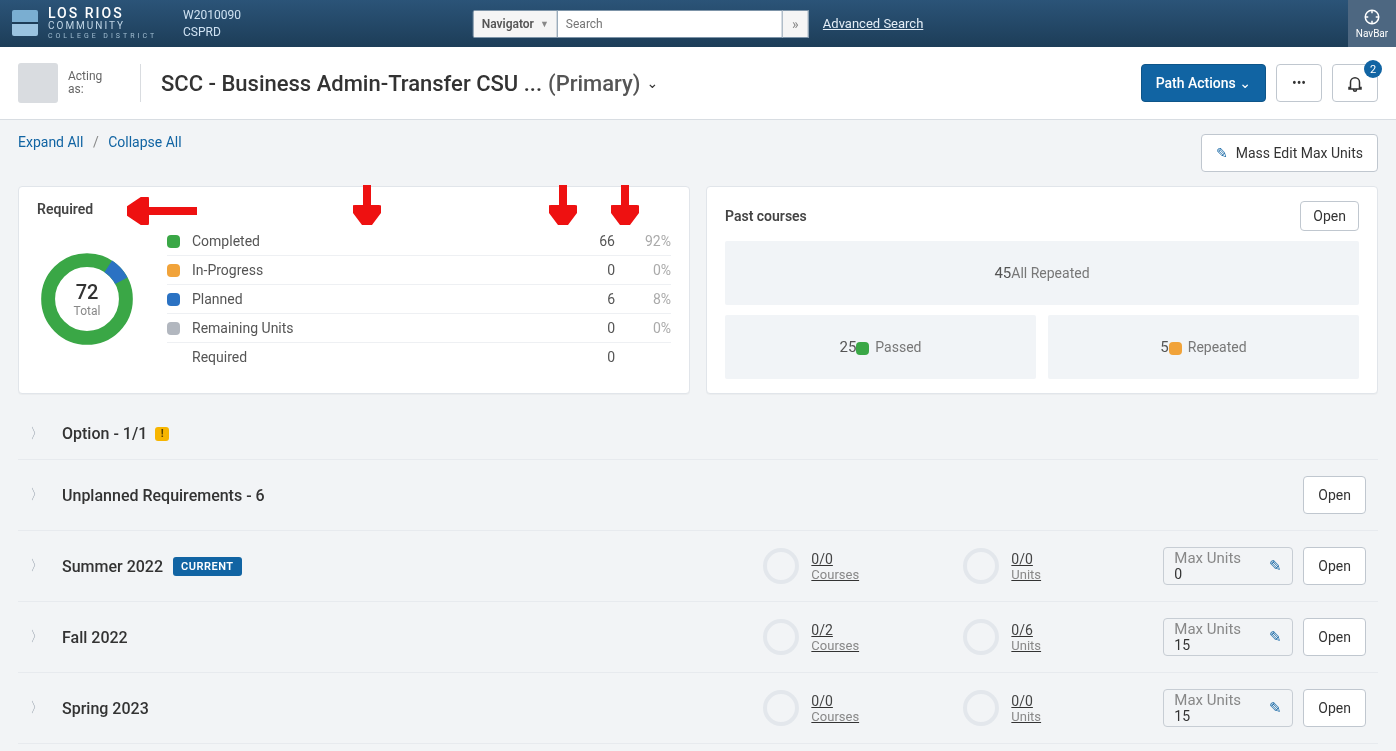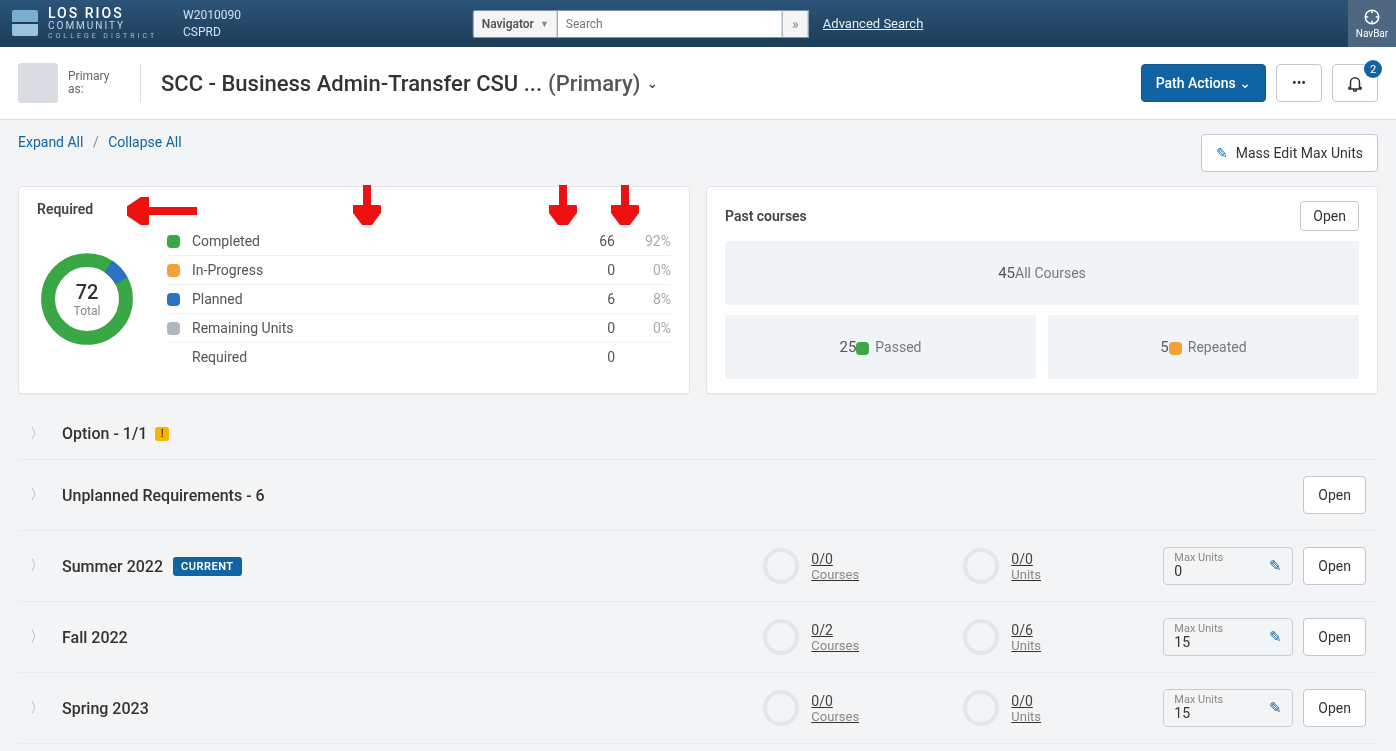--- a/index.html
+++ b/index.html
@@ -68,21 +68,21 @@
   .legend-dot { display:inline-block; width:13px; height:13px; border-radius:4px; margin-right:6px; vertical-align:middle; }
 
   .list-row { display:flex; align-items:center; padding:16px 12px; border-bottom:1px solid #e7eaee; }
   .chevron { color:#9aa4af; font-size:14px; margin-right:18px; cursor:pointer; }
   .row-title { font-size:16px; color:#333; font-weight:500; }
   .badge-current { background:#1164a3; color:#fff; font-size:11px; font-weight:600; padding:3px 8px; border-radius:3px; margin-left:10px; letter-spacing:.5px; }
   .badge-warn { background:#f7b500; color:#5a4200; font-size:11px; font-weight:700; width:14px; height:14px; display:inline-flex; align-items:center; justify-content:center; border-radius:3px; margin-left:8px; }
   .row-actions { margin-left:auto; display:flex; align-items:center; gap:10px; }
   .maxu { border:1px solid #c7cdd4; border-radius:4px; display:flex; align-items:center; height:38px; min-width:130px; }
   .maxu-body { padding:4px 10px; line-height:1.1; flex:1; }
-  .maxu-lab { font-size:11px; color:#888; }
+  .maxu-lab { font-size:15px; color:#888; }
   .maxu-val { font-size:14px; color:#333; }
   .maxu-edit { width:34px; text-align:center; color:#1164a3; font-size:15px; }
   .col-metric { display:flex; align-items:center; gap:12px; width:200px;text-decoration:underline; }
   .ring { width:36px; height:36px; border:4px solid #e3e7ec; border-radius:50%; }
   .metric-txt .m1 { font-size:14px; color:#444; }
   .metric-txt .m2 { font-size:13px; color:#888; }
 
   .red-arrow-down { width:28px; height:40px; }
   .red-arrow-right { width:70px; height:28px; }
 </style>
@@ -115,21 +115,21 @@
     <svg viewBox="0 0 24 24">
         <circle cx="12" cy="12" r="9" fill="none" stroke="#fff" stroke-width="2"></circle>
         <path d="M12 3 L12 7 M12 17 L12 21 M3 12 L7 12 M17 12 L21 12" stroke="#fff" stroke-width="2"></path>
       </svg>
     <span>NavBar</span>
   </div>
 </div>
 
 <div class="subhead">
   <div class="avatar-placeholder"></div>
-  <div class="acting">Primary as:</div>
+  <div class="acting">Acting as:</div>
   <div class="acting-sep"></div>
   <div class="path-title">
     <span>SCC - Business Admin-Transfer CSU ...</span>
     <span class="primary">(Primary)</span>
     <span class="caret">⌄</span>
   </div>
   <div class="subhead-right">
     <button class="btn btn-primary">
       <span>Path Actions</span>&nbsp;<span>⌄</span>
     </button>
@@ -226,21 +226,21 @@
       </div>
     </div>
 
     <div class="card">
       <div class="card-head">
         <div class="card-title">Past courses</div>
         <button class="btn open-btn" style="height:30px; padding:0 12px;">Open</button>
       </div>
       <div class="past-all">
         <div class="past-num">45</div>
-        <div class="past-lab">All Courses</div>
+        <div class="past-lab">All Repeated</div>
       </div>
       <div class="past-pair">
         <div class="past-all">
           <div class="past-num">25</div>
           <div class="past-lab"><span class="legend-dot" style="background:#3aa746"></span><span>Passed</span></div>
         </div>
         <div class="past-all">
           <div class="past-num">5</div>
           <div class="past-lab"><span class="legend-dot" style="background:#f1a33a"></span><span>Repeated</span></div>
         </div>

